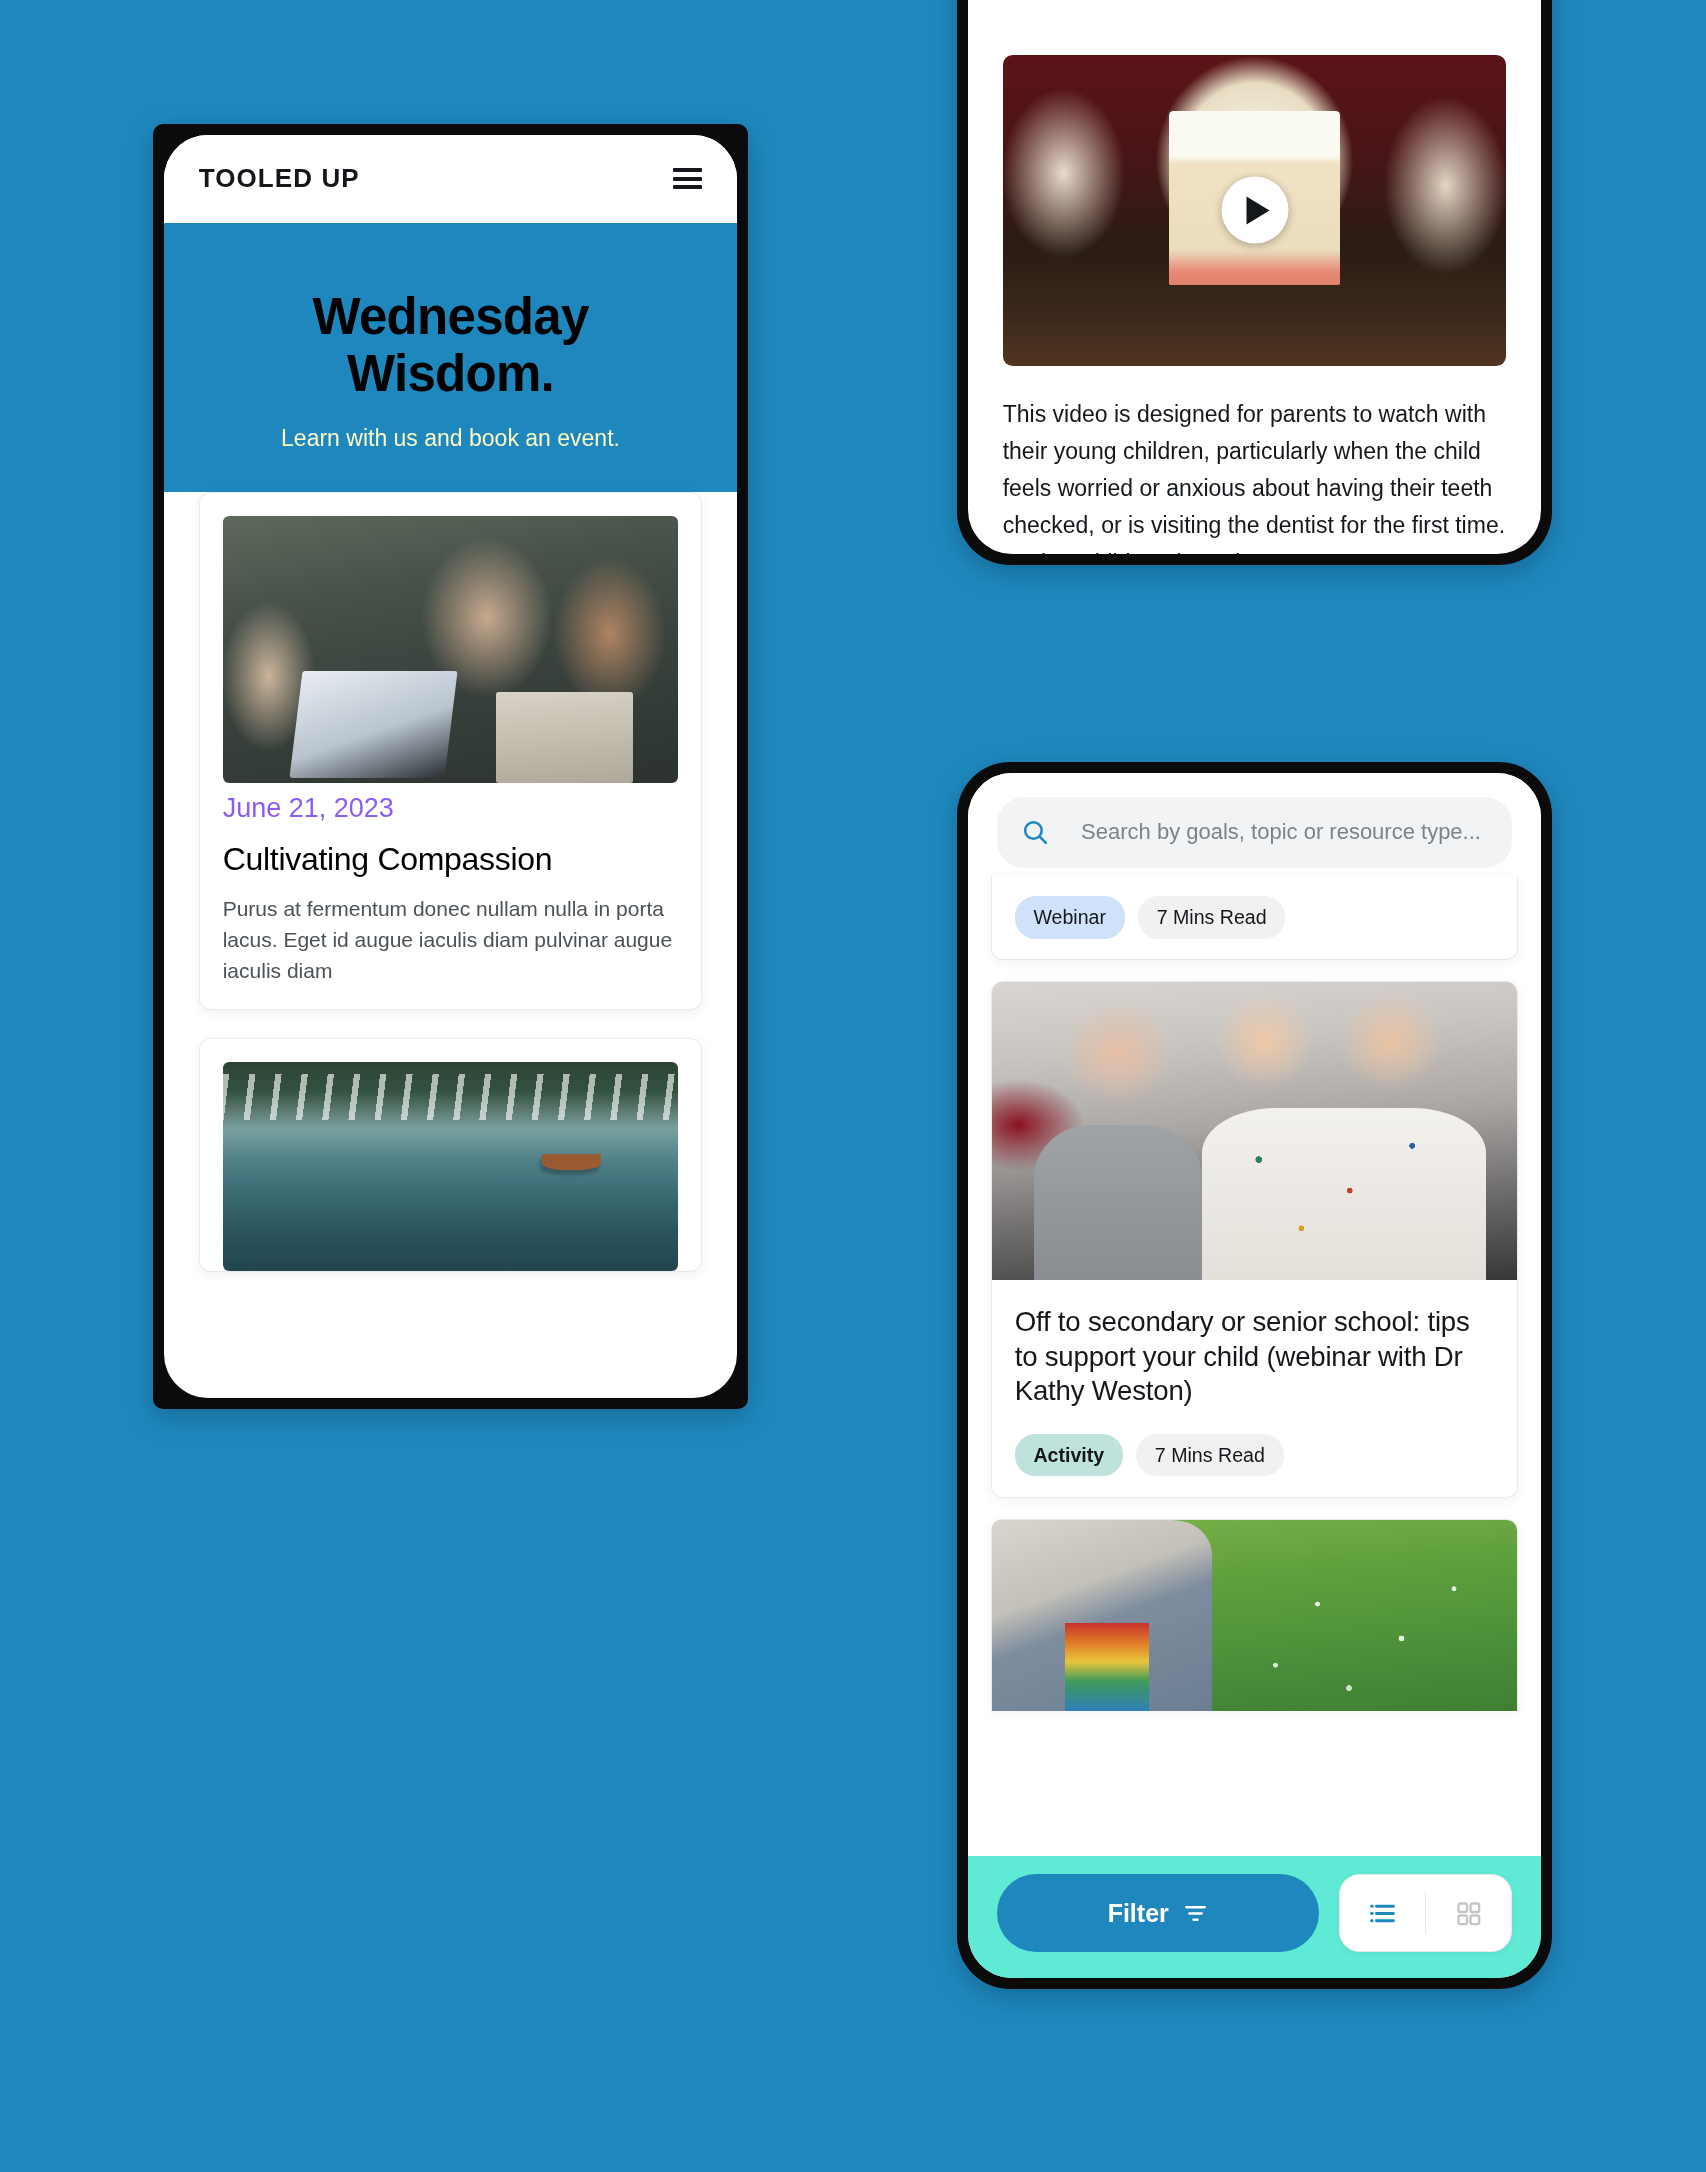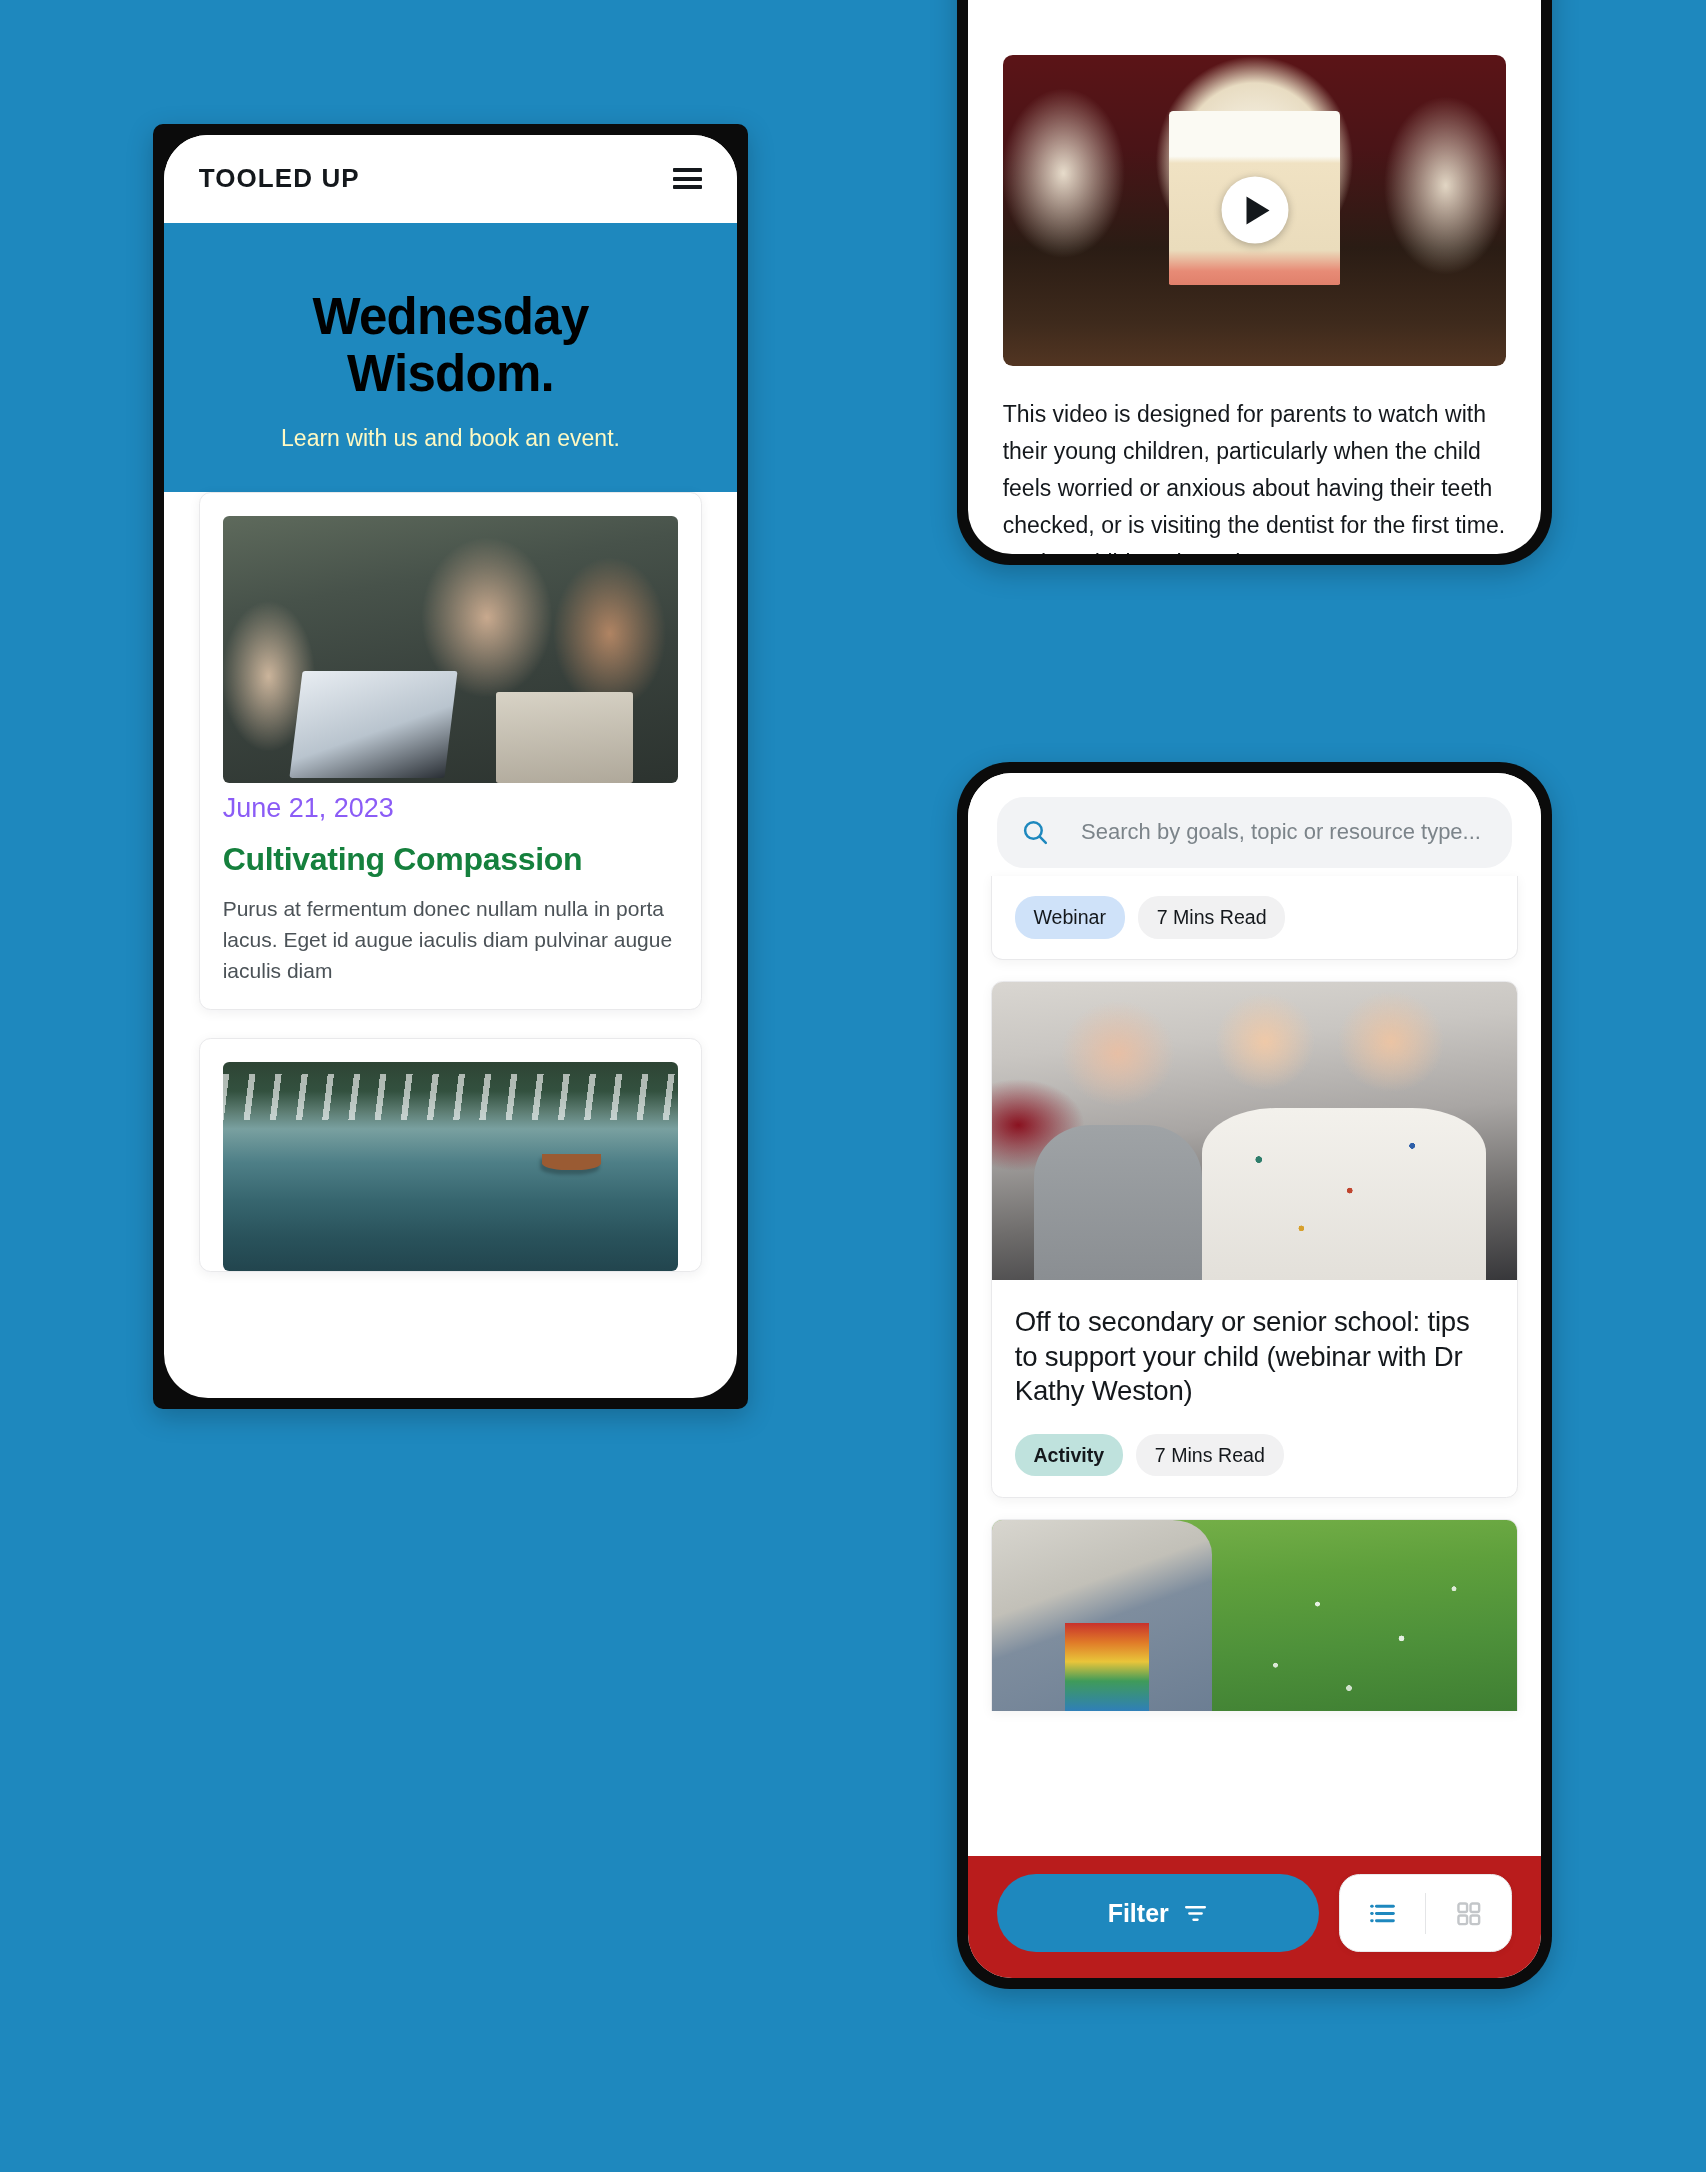--- a/index.html
+++ b/index.html
@@ -115,22 +115,22 @@
     position: relative;
   }
   .article-date {
     margin-top: 10px;
     font-size: 27px;
     color: #8b5cf6;
   }
   .article-title {
     margin-top: 17px;
     font-size: 32px;
-    font-weight: 700;
-    color: #15803d;
+    font-weight: 400;
+    color: #000000;
     letter-spacing: -0.3px;
   }
   .article-excerpt {
     margin-top: 15px;
     font-size: 21px;
     line-height: 1.48;
     color: #4B5257;
   }
 
   
@@ -207,21 +207,21 @@
     color: #14181C;
     white-space: nowrap;
   }
   .chip-webinar  { background: #CFE2F9; }
   .chip-activity { background: #BFE2DD; font-weight: bold; }
   .chip-neutral  { background: #F1F1F2; }
 
   .bottom-bar {
     position: absolute;
     left: 0; right: 0; bottom: 0;
-    background: #b91c1c;
+    background: #5eead4;
     padding: 18px 29px 26px;
     display: flex; align-items: center; gap: 20.4px;
   }
   .filter-btn {
     flex: 1;
     height: 78px;
     background: #1E88BE;
     border-radius: 44px;
     display: flex; align-items: center; justify-content: center;
     gap: 14.2px;

